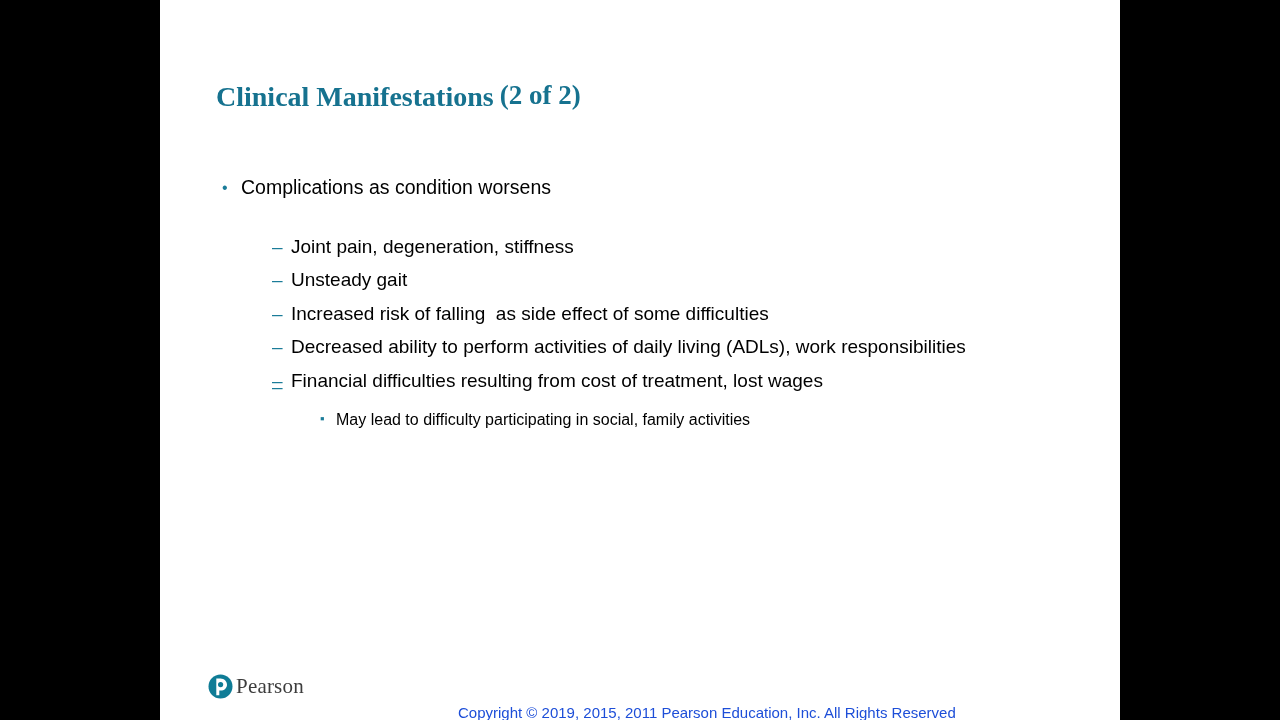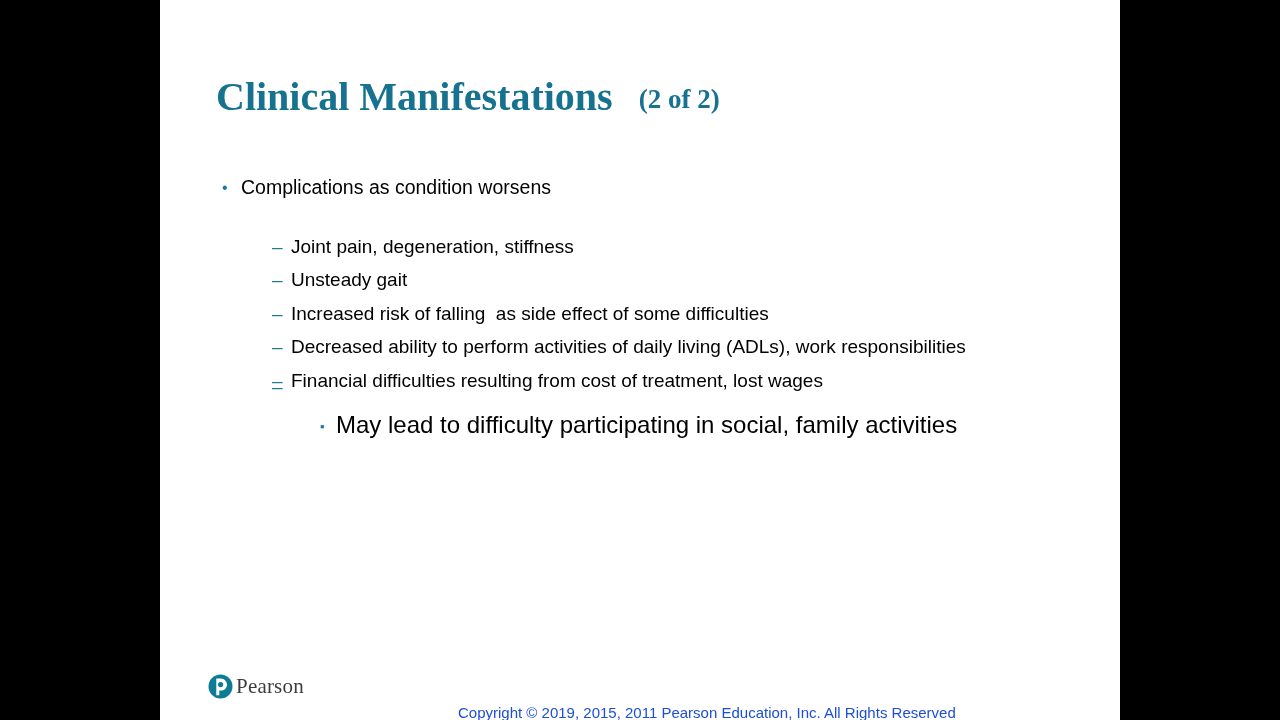--- a/index.html
+++ b/index.html
@@ -37,34 +37,33 @@
   #title-block {
     position: absolute;
     left: 56px;
     top: 74px;
     width: 860px;
     white-space: nowrap;
   }
   #title-main {
     font-family: "Liberation Serif", "DejaVu Serif", serif;
     font-weight: bold;
-    font-size: 40px;
+    font-size: 28px;
     line-height: 46px;
     color: #16728f;
     letter-spacing: 0px;
   }
   #title-sub {
     font-family: "Liberation Serif", "DejaVu Serif", serif;
     font-weight: bold;
     font-size: 27px;
     color: #16728f;
     padding-left: 6px;
     position: relative;
     top: -2px;
-    margin-left: 20px;
   }
 
   
   #body-block {
     position: absolute;
     left: 56px;
     top: 176px;
     width: 900px;
   }
   .bullet-row {
@@ -110,21 +109,21 @@
 
   
   .lvl3 { padding-left: 104px; font-size: 18px; }
   .lvl3 .marker {
     width: 16px;
     font-size: 13px;
     line-height: 18px;
     position: relative;
     top: -2px;
   }
-  .lvl3 .btext { font-size: 24px; }
+  .lvl3 .btext { font-size: 16px; }
 
   
   #footer-logo {
     position: absolute;
     left: 48px;
     top: 674px;
     display: flex;
     align-items: center;
     gap: 3px;
     text-align: right;

